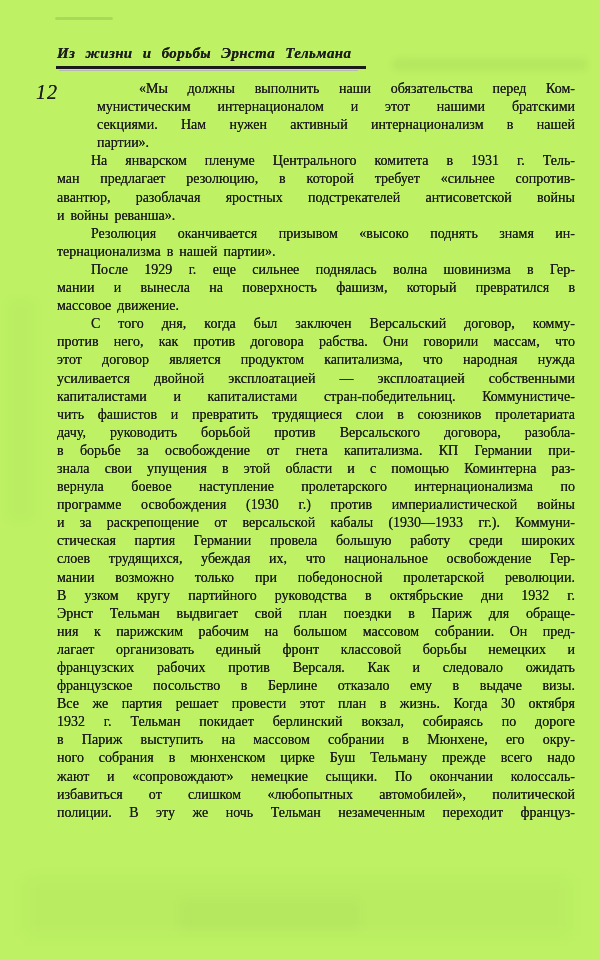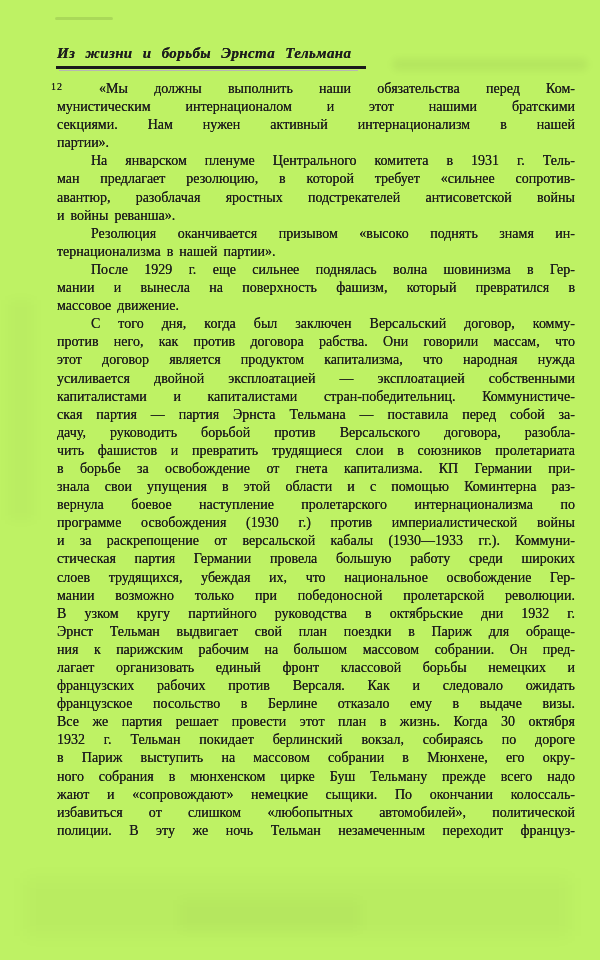--- a/index.html
+++ b/index.html
@@ -25,38 +25,39 @@
     position:absolute; left:57px; top:45px;
     font-size:15px; font-style:italic; font-weight:bold;
     letter-spacing:0.4px; word-spacing:6px;
     white-space:nowrap;
     text-shadow:0 0 0.3px currentColor;
   }
   .head-rule      { position:absolute; left:56px; top:66px; width:310px; height:2.5px; background:#1b1b1b; }
   .head-rule-echo { position:absolute; left:59px; top:70px; width:299px; height:1px;  background:#b7b7b3; }
 
   .page-number {
-    position:absolute; left:51px; top:81px;
-    font-size:10px; letter-spacing:1px;
+    position:absolute; left:36px; top:81px;
+    font-size:20px; letter-spacing:1px;
     text-shadow:0 0 0.3px currentColor;
+    font-style:italic;
   }
 
   .text-block {
     position:absolute; left:57px; top:80px; width:518px;
     font-size:14px;
     text-shadow:0 0 0.3px currentColor;
   }
   .line {
     height:18.1px; line-height:18.1px;
     overflow:hidden;
     text-align:justify; text-align-last:justify;
     white-space:nowrap;
   }
   
-  .line.q1, .line.q, .line.qe { }
+  .line.q1, .line.q, .line.qe { margin-left:40px; }
   .line.q1 { text-indent:42px; }
   
   .line.p1 { text-indent:34px; }
   
   .line.qe, .line.pe { text-align-last:left; word-spacing:2.5px; }
 </style>
 </head>
 <body>
 
 <div class="page">
@@ -84,23 +85,22 @@
       <div class="line p1">Резолюция оканчивается призывом «высоко поднять знамя ин-</div>
       <div class="line pe">тернационализма в нашей партии».</div>
       <div class="line p1">После 1929 г. еще сильнее поднялась волна шовинизма в Гер-</div>
       <div class="line b">мании и вынесла на поверхность фашизм, который превратился в</div>
       <div class="line pe">массовое движение.</div>
       <div class="line p1">С того дня, когда был заключен Версальский договор, комму-</div>
       <div class="line b">против него, как против договора рабства. Они говорили массам, что</div>
       <div class="line b">этот договор является продуктом капитализма, что народная нужда</div>
       <div class="line b">усиливается двойной эксплоатацией — эксплоатацией собственными</div>
       <div class="line b">капиталистами и капиталистами стран-победительниц. Коммунистиче-</div>
-      <div class="line b">ская партия — партия Эрнста Тельмана — поставила перед собой за-</div>
+      <div class="line b">чить фашистов и превратить трудящиеся слои в союзников пролетариата</div>
       <div class="line b">дачу, руководить борьбой против Версальского договора, разобла-</div>
-      <div class="line b">чить фашистов и превратить трудящиеся слои в союзников пролетариата</div>
       <div class="line b">в борьбе за освобождение от гнета капитализма. КП Германии при-</div>
       <div class="line b">знала свои упущения в этой области и с помощью Коминтерна раз-</div>
       <div class="line b">вернула боевое наступление пролетарского интернационализма по</div>
       <div class="line b">программе освобождения (1930 г.) против империалистической войны</div>
       <div class="line b">и за раскрепощение от версальской кабалы (1930—1933 гг.). Коммуни-</div>
       <div class="line b">стическая партия Германии провела большую работу среди широких</div>
       <div class="line b">слоев трудящихся, убеждая их, что национальное освобождение Гер-</div>
       <div class="line b">мании возможно только при победоносной пролетарской революции.</div>
       <div class="line b">В узком кругу партийного руководства в октябрьские дни 1932 г.</div>
       <div class="line b">Эрнст Тельман выдвигает свой план поездки в Париж для обраще-</div>

